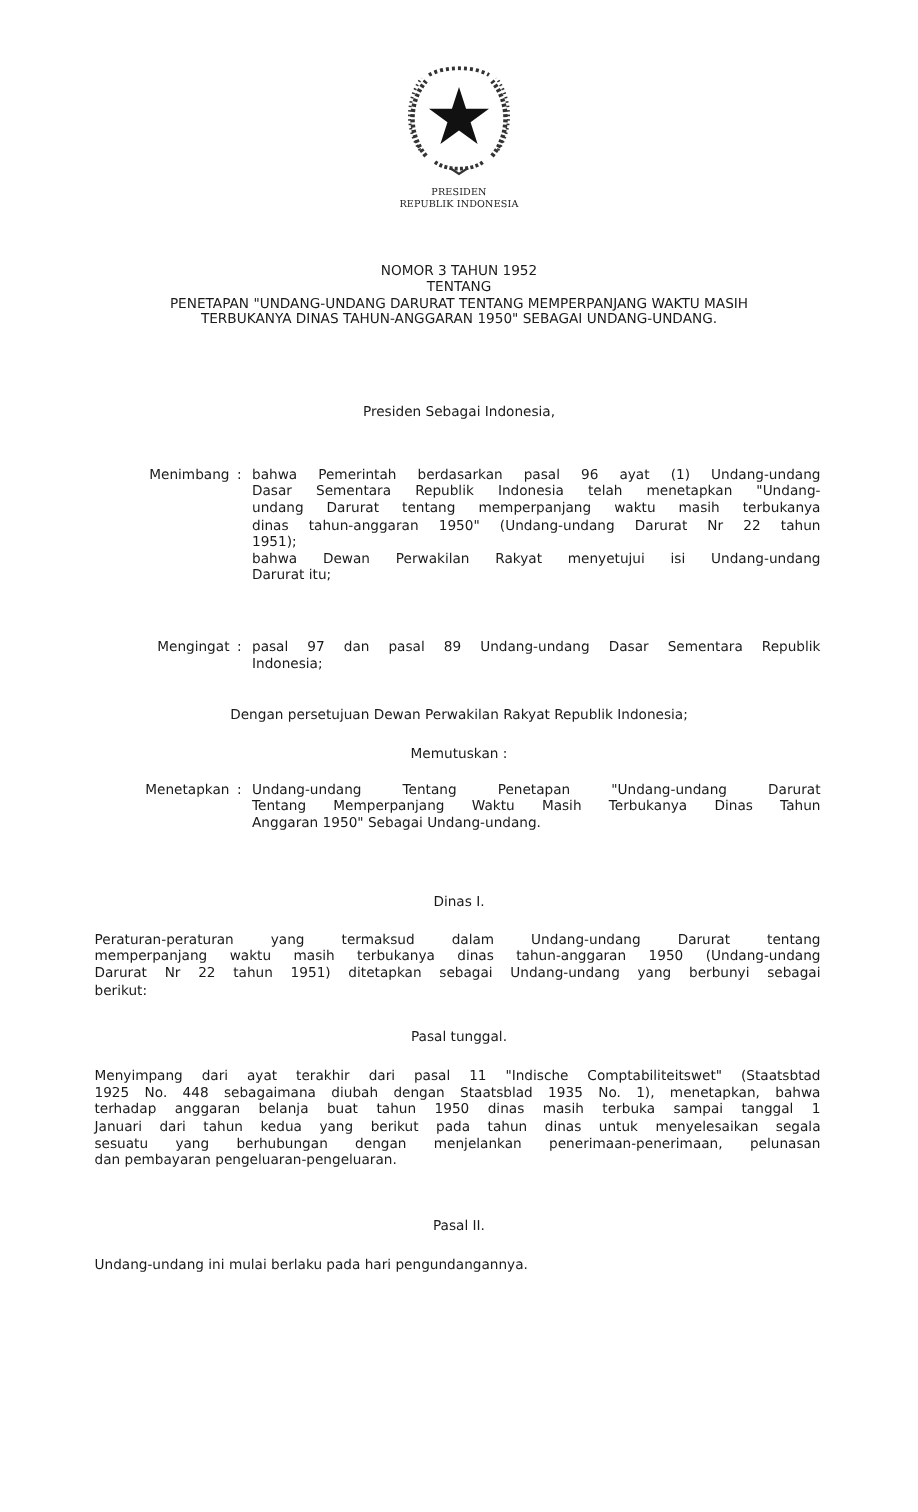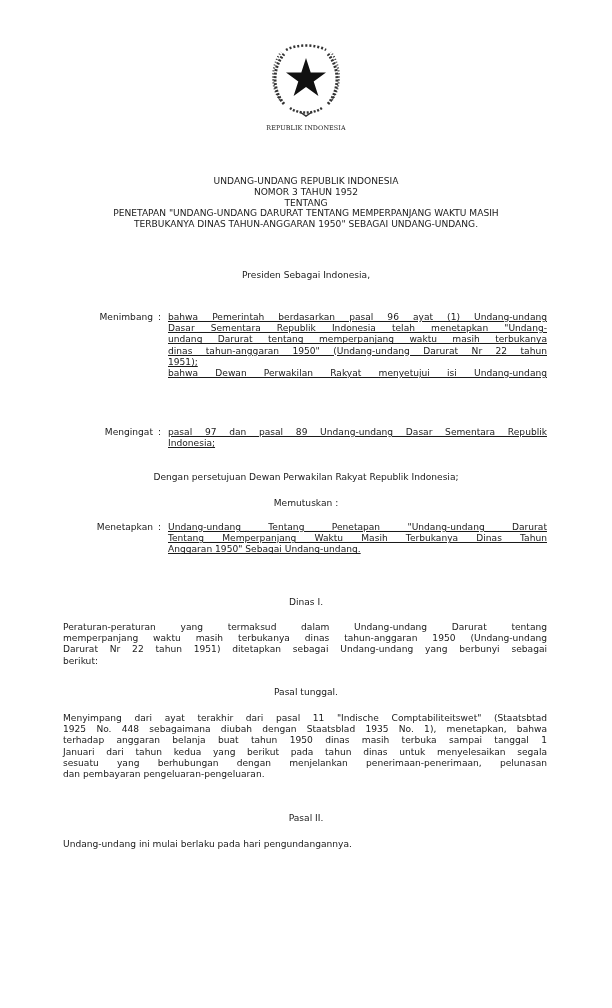--- a/index.html
+++ b/index.html
@@ -6,21 +6,21 @@
     body { width: 612px; height: 1008px; position: relative; overflow: hidden;
            font-family: "DejaVu Sans", sans-serif; color: #1a1a1a; font-size: 9.1px; }
     .abs { position: absolute; }
     .center { left: 0; width: 612px; text-align: center; }
     .line { line-height: 11.2px; text-align: right; }
     .emblem { left: 268px; top: 42px; width: 76px; height: 80px; }
     .emblem-caption { font-family: "DejaVu Serif", serif; font-size: 6.4px; line-height: 8px; color: #222; letter-spacing: 0.1px; }
     .title { font-size: 9.1px; line-height: 10.8px; }
     .label { left: 63px; width: 90px; }
     .colon { left: 153px; width: 8px; }
-    .clause { left: 168px; width: 379px; text-align: justify; text-align-last: left; text-decoration: underline; }
+    .clause { left: 168px; width: 379px; text-align: justify; text-align-last: left; }
     .para { left: 63px; width: 484px; text-align: justify; }
     .jl { display: block; text-align: justify; text-align-last: justify; }
     .ll { display: block; text-align: left; }
   </style>
 </head>
 <body>
 
 <div class="abs emblem">
   <svg width="76" height="80" viewBox="0 0 76 80">
     <g fill="none" stroke="#333" stroke-width="1">
@@ -29,42 +29,43 @@
       <path d="M12 58 C2 44 3 24 13 10" stroke-dasharray="1 2" stroke-width="2"></path>
       <path d="M64 58 C74 44 73 24 63 10" stroke-dasharray="1 2" stroke-width="2"></path>
       <path d="M18 8 C28 2 48 2 58 8" stroke-dasharray="2 2" stroke-width="2.5"></path>
       <path d="M22 66 C30 72 46 72 54 66" stroke-dasharray="2 1.5" stroke-width="2.5"></path>
       <path d="M32 70 L38 74 L44 70" stroke-width="1.5"></path>
     </g>
     <polygon points="38,16 42.7,30.5 58,30.5 45.7,39.5 50.4,54 38,45 25.6,54 30.3,39.5 18,30.5 33.3,30.5" fill="#111"></polygon>
   </svg>
 </div>
 <div class="abs center emblem-caption" style="top:124px;">
+  <div>PRESIDEN</div>
   <div>REPUBLIK INDONESIA</div>
 </div>
 
 <div class="abs center title" style="top:176px;">
-  <div>UNDANG-UNDANG REPUBLIK INDONESIA</div>
   <div>NOMOR 3 TAHUN 1952</div>
   <div>TENTANG</div>
   <div>PENETAPAN "UNDANG-UNDANG DARURAT TENTANG MEMPERPANJANG WAKTU MASIH</div>
   <div>TERBUKANYA DINAS TAHUN-ANGGARAN 1950" SEBAGAI UNDANG-UNDANG.</div>
 </div>
 
 <div class="abs center" style="top:270px;">Presiden Sebagai Indonesia,</div>
 
 <div class="abs label line" style="top:312px;">Menimbang</div>
 <div class="abs colon line" style="top:312px;">:</div>
 <div class="abs clause line" style="top:312px;">
   <span class="jl">bahwa Pemerintah berdasarkan pasal 96 ayat (1) Undang-undang</span>
   <span class="jl">Dasar Sementara Republik Indonesia telah menetapkan "Undang-</span>
   <span class="jl">undang Darurat tentang memperpanjang waktu masih terbukanya</span>
   <span class="jl">dinas tahun-anggaran 1950" (Undang-undang Darurat Nr 22 tahun</span>
   <span class="ll">1951);</span>
   <span class="jl">bahwa Dewan Perwakilan Rakyat menyetujui isi Undang-undang</span>
+  <span class="ll">Darurat itu;</span>
 </div>
 
 <div class="abs label line" style="top:427px;">Mengingat</div>
 <div class="abs colon line" style="top:427px;">:</div>
 <div class="abs clause line" style="top:427px;">
   <span class="jl">pasal 97 dan pasal 89 Undang-undang Dasar Sementara Republik</span>
   <span class="ll">Indonesia;</span>
 </div>
 
 <div class="abs center" style="top:472px;">Dengan persetujuan Dewan Perwakilan Rakyat Republik Indonesia;</div>

